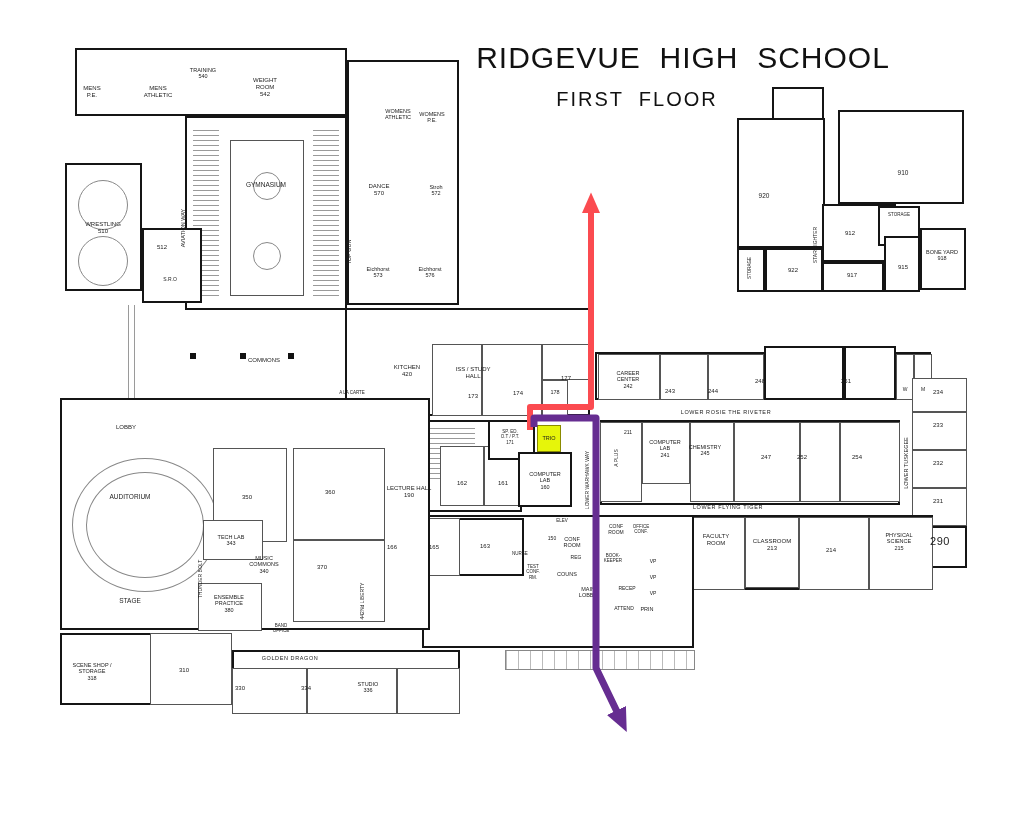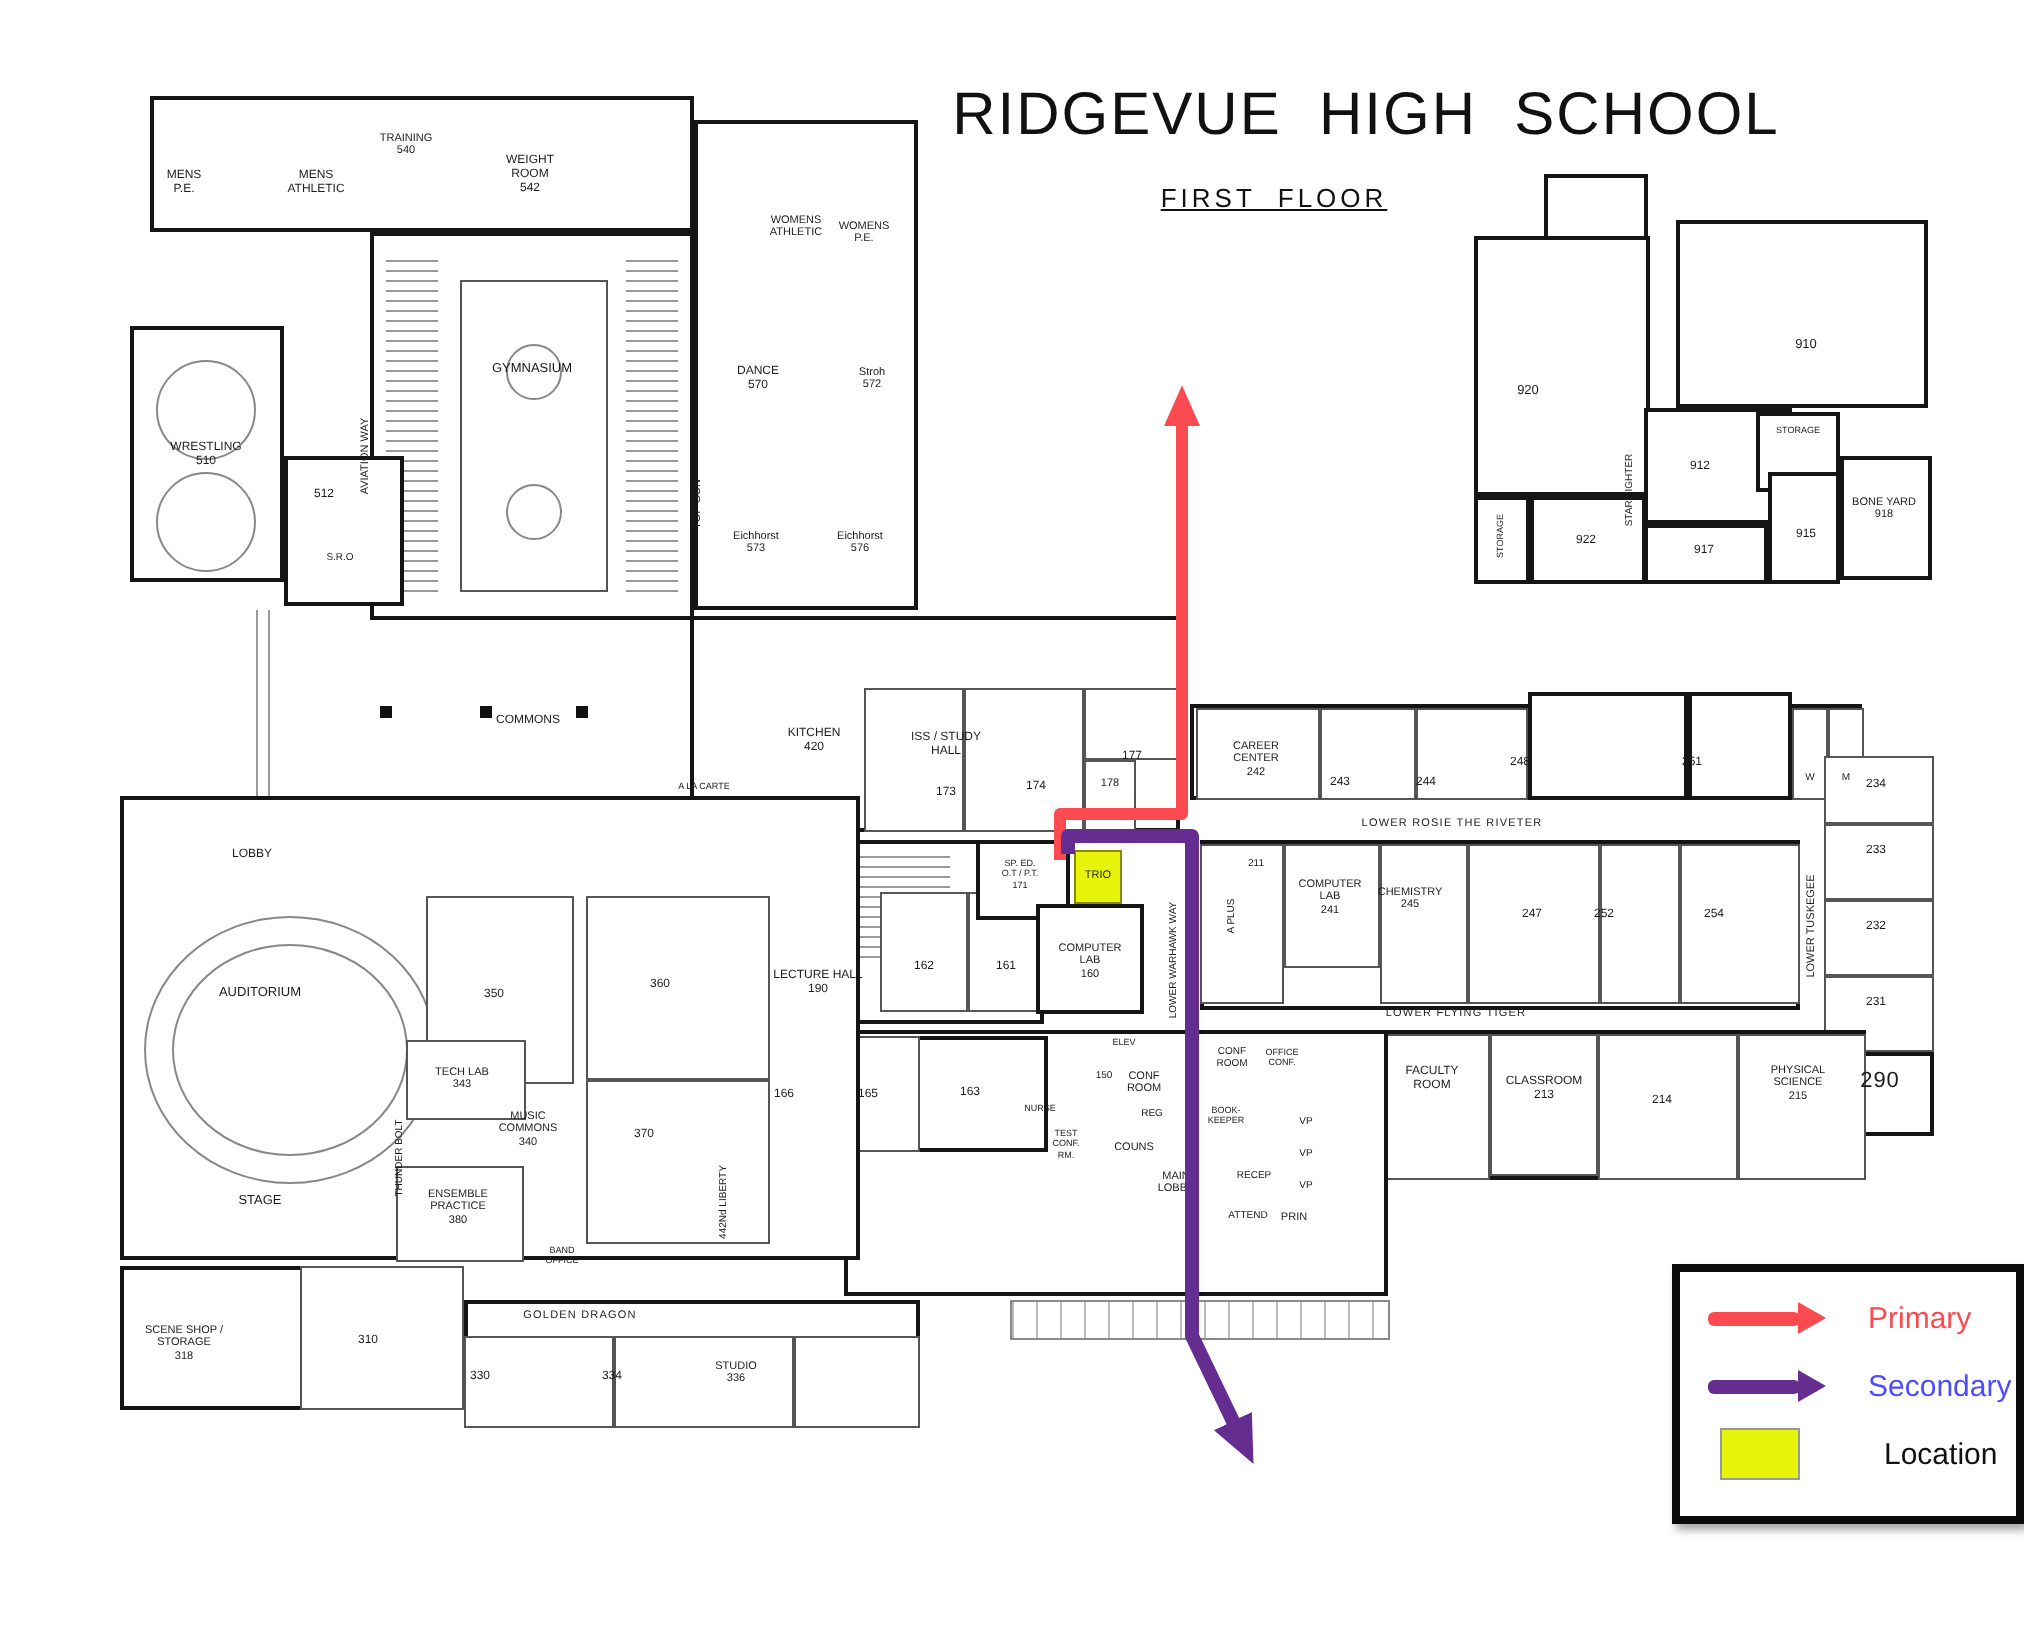--- a/index.html
+++ b/index.html
@@ -1,20 +1,20 @@
 <!DOCTYPE html>
 <html><head>
 <meta charset="utf-8">
 <style>
   html,body{margin:0;padding:0;background:#fff;}
   #canvas{position:relative;width:1012px;height:825px;background:#fff;overflow:hidden;
           font-family:"Liberation Sans", sans-serif;color:#111;}
   .ttl{position:absolute;transform:translate(-50%,-50%);white-space:pre;color:#111;}
   #main-title{font-size:30px;letter-spacing:1px;}
-  #sub-title{font-size:13px;letter-spacing:2px;text-decoration:underline;}
+  #sub-title{font-size:20px;letter-spacing:2px;}
   .bx{position:absolute;border:1.4px solid #151515;background:#fff;box-sizing:border-box;}
   .bx.t{border-width:2.4px;}
   .bx.thin{border-width:1px;border-color:#555;}
   .bx.loc{border:1px solid #8a8a00;}
   .bx.circ{border:1px solid #888;border-radius:50%;background:transparent;}
   .bx.hstripe{border:none;background:repeating-linear-gradient(180deg,#9a9a9a 0 1px,transparent 1px 5px);}
   .bx.vstripe{border:none;background:repeating-linear-gradient(90deg,#9a9a9a 0 1px,transparent 1px 6px);}
   .bx.steps{border:1px solid #888;background:repeating-linear-gradient(90deg,#bbb 0 1px,transparent 1px 12px);}
   .bx.fill{border:none;background:#111;}
   .lb{position:absolute;transform:translate(-50%,-50%);font-size:6px;line-height:1.18;
@@ -281,29 +281,13 @@
         <path d="M0,0 L3.4,1.5 L0,3 z" fill="#fb4b50"></path>
       </marker>
       <marker id="ah-secondary" markerWidth="4.4" markerHeight="3.6" refX="1.5" refY="1.5" orient="auto" markerUnits="strokeWidth">
         <path d="M0,0 L3.4,1.5 L0,3 z" fill="#662d91"></path>
       </marker>
     </defs>
     <polyline fill="none" stroke-linejoin="round" marker-end="url(#ah-primary)" points="530,430 530,407 591,407 591,204" stroke="#fb4b50" stroke-width="6"></polyline>
     <polyline fill="none" stroke-linejoin="round" marker-end="url(#ah-secondary)" points="534,427 534,418 596,418 596,668 621,720" stroke="#662d91" stroke-width="7"></polyline>
   </svg>
 
-  <div id="legend">
-    <div>
-        <div class="lg-row">
-          <div class="arrow-swatch" style="--c: #fb4b50;"></div>
-          <span class="lg-label" style="color: rgb(251, 75, 80);">Primary</span>
-        </div>
-        <div class="lg-row">
-          <div class="arrow-swatch" style="--c: #662d91;"></div>
-          <span class="lg-label" style="color: rgb(77, 77, 255);">Secondary</span>
-        </div>
-        <div class="lg-row">
-          <div class="lg-box" style="background: rgb(230, 245, 10);"></div>
-          <span class="lg-label" style="color: rgb(17, 17, 17);">Location</span>
-        </div>
-      </div>
-  </div>
 </div>
 
 </body></html>

